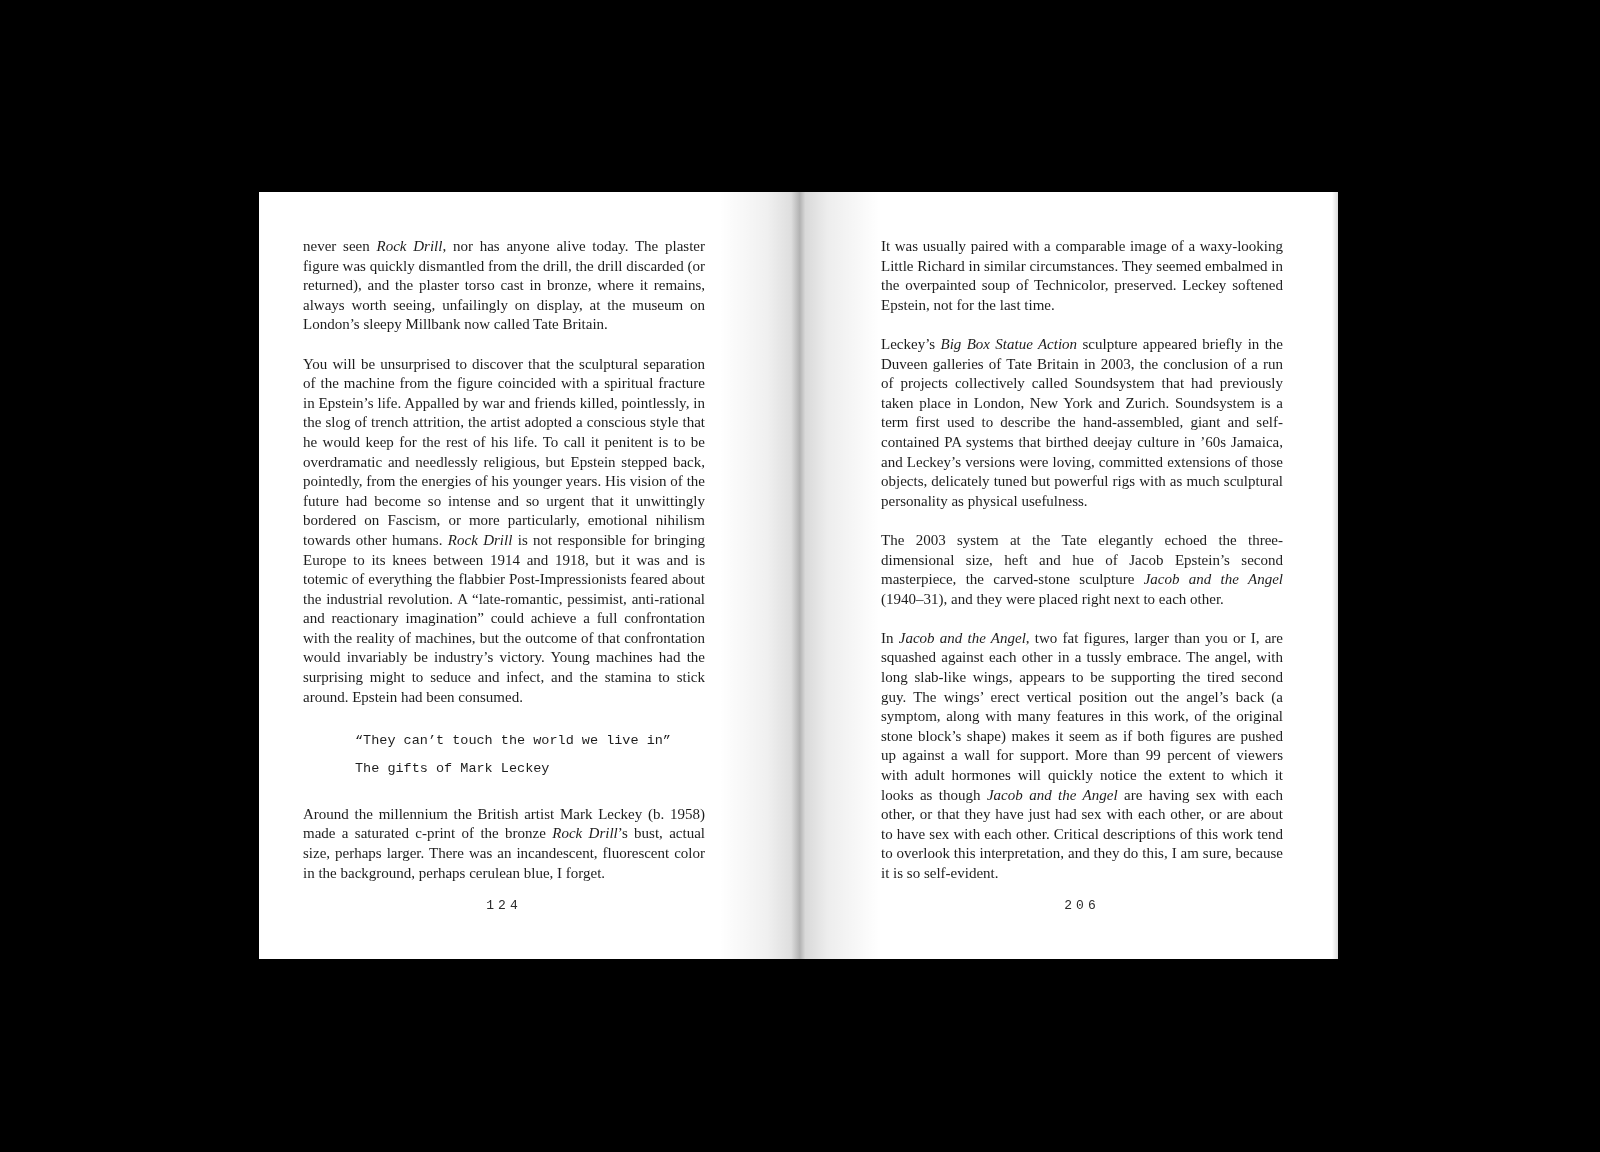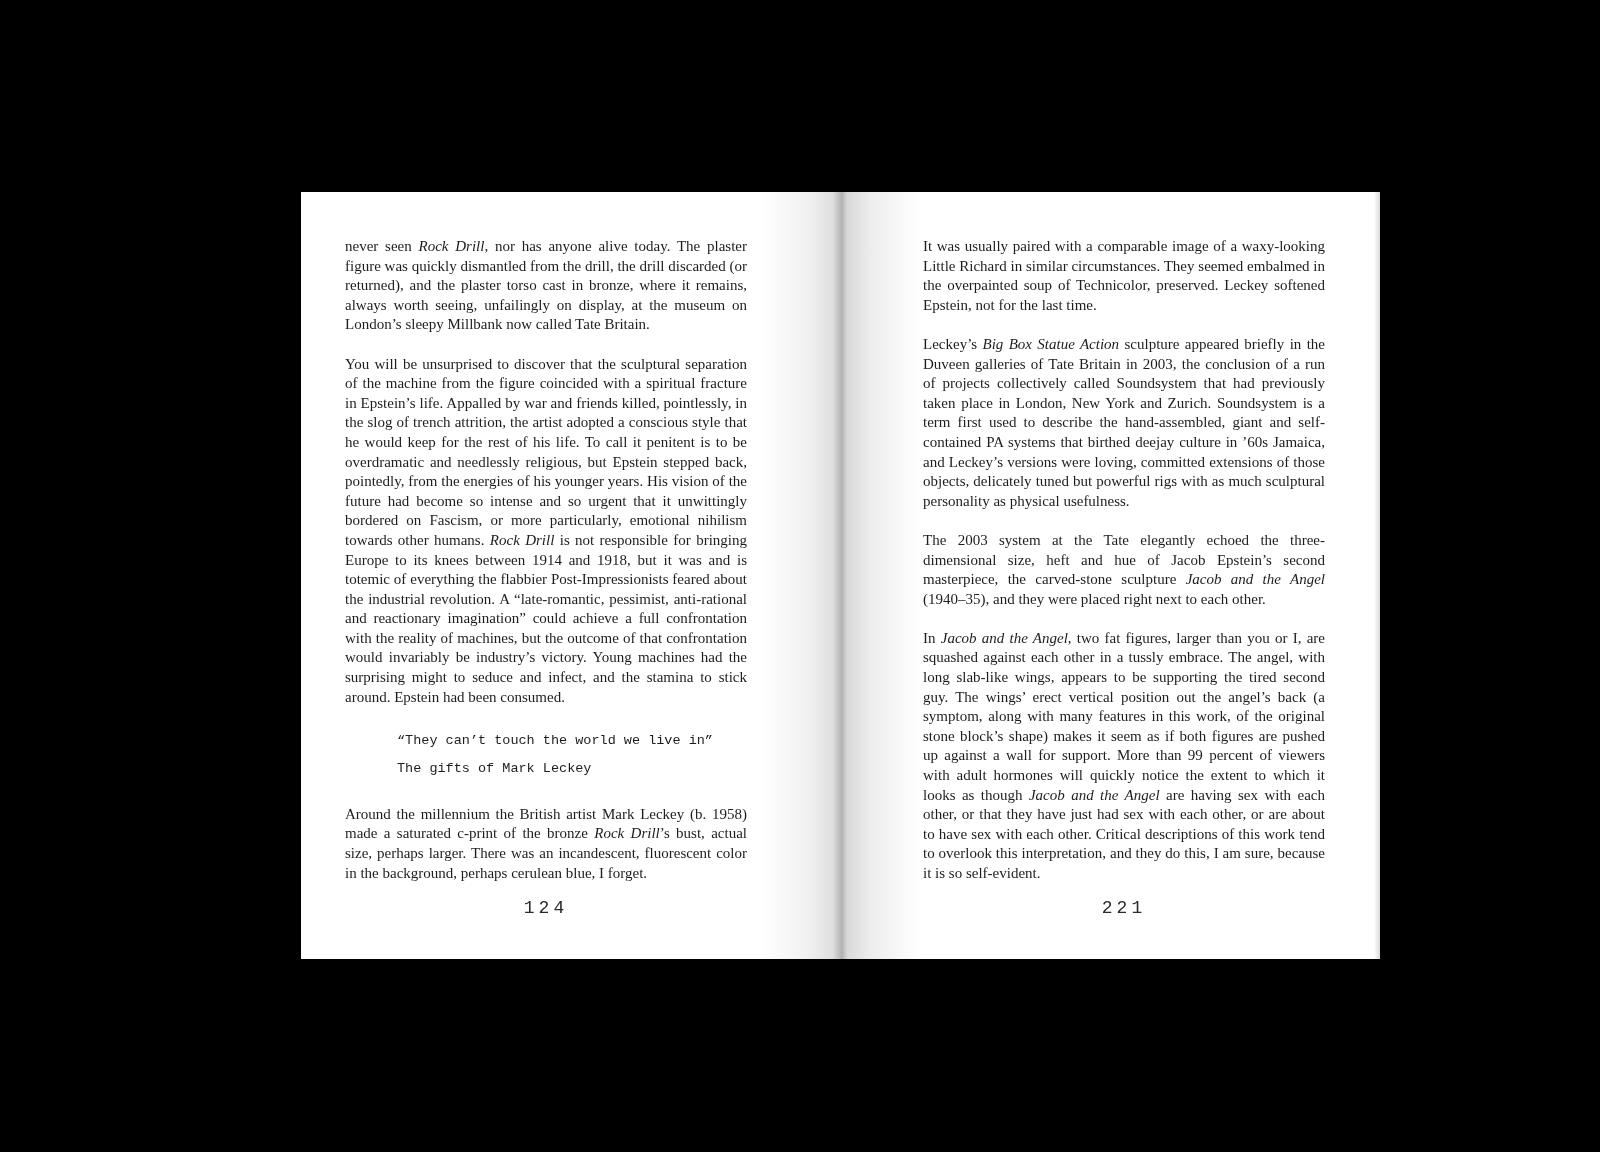--- a/index.html
+++ b/index.html
@@ -12,21 +12,20 @@
     overflow: hidden;
     font-family: "Liberation Serif", serif;
   }
   .book-spread {
     position: absolute;
     left: 259px;
     top: 192px;
     width: 1079px;
     height: 767px;
     background: #ffffff;
-    margin-left: 42px;
   }
   .gutter-shadow {
     position: absolute;
     left: 460px;
     top: 0;
     width: 160px;
     height: 100%;
     pointer-events: none;
     background: linear-gradient(to right,
       rgba(0,0,0,0.00) 0%,
@@ -69,21 +68,21 @@
     white-space: nowrap;
   }
   .it { font-style: italic; }
   .ul { text-underline-offset: 2px; }
   .page-number {
     position: absolute;
     top: 706px;
     width: 402px;
     text-align: center;
     font-family: "Liberation Mono", monospace;
-    font-size: 18px;
+    font-size: 13px;
     letter-spacing: 4px;
     color: #2a2a2a;
   }
   .pn-left  { left: 44px; }
   .pn-right { left: 622px; }
 </style>
 </head>
 <body>
 
 <div class="book-spread">
@@ -91,23 +90,23 @@
   <div class="page-column col-left">
       <p class="body-para"><span>never seen </span><span class="it">Rock Drill</span><span>, nor has anyone alive today. The plaster figure was quickly dismantled from the drill, the drill discarded (or returned), and the plaster torso cast in bronze, where it remains, always worth seeing, unfailingly on display, at the museum on London’s sleepy Millbank now called Tate Britain.</span></p>
       <p class="body-para"><span>You will be unsurprised to discover that the sculptural separation of the machine from the figure coincided with a spiritual fracture in Epstein’s life. Appalled by war and friends killed, pointlessly, in the slog of trench attrition, the artist adopted a conscious style that he would keep for the rest of his life. To call it penitent is to be overdramatic and needlessly religious, but Epstein stepped back, pointedly, from the energies of his younger years. His vision of the future had become so intense and so urgent that it unwittingly bordered on Fascism, or more particularly, emotional nihilism towards other humans. </span><span class="it">Rock Drill</span><span> is not responsible for bringing Europe to its knees between 1914 and 1918, but it was and is totemic of everything the flabbier Post-Impressionists feared about the industrial revolution. A “late-romantic, pessimist, anti-rational and reactionary imagination” could achieve a full confrontation with the reality of machines, but the outcome of that confrontation would invariably be industry’s victory. Young machines had the surprising might to seduce and infect, and the stamina to stick around. Epstein had been consumed.</span></p>
       <p class="quote">“They can’t touch the world we live in”<br>The gifts of Mark Leckey</p>
       <p class="body-para"><span>Around the millennium the British artist Mark Leckey (b. 1958) made a saturated c-print of the bronze </span><span class="it">Rock Drill</span><span>’s bust, actual size, perhaps larger. There was an incandescent, fluorescent color in the background, perhaps cerulean blue, I forget.</span></p>
     </div>
 
   <div class="page-column col-right">
       <p class="body-para"><span>It was usually paired with a comparable image of a waxy-looking Little Richard in similar circumstances. They seemed embalmed in the overpainted soup of Technicolor, preserved. Leckey softened Epstein, not for the last time.</span></p>
       <p class="body-para"><span>Leckey’s </span><span class="it">Big Box Statue Action</span><span> sculpture appeared briefly in the Duveen galleries of Tate Britain in 2003, the conclusion of a run of projects collectively called </span><span class="ul">Soundsystem</span><span> that had previously taken place in London, New York and Zurich. Soundsystem is a term first used to describe the hand-assembled, giant and self-contained PA systems that birthed deejay culture in ’60s Jamaica, and Leckey’s versions were loving, committed extensions of those objects, delicately tuned but powerful rigs with as much sculptural personality as physical usefulness.</span></p>
-      <p class="body-para"><span>The 2003 system at the Tate elegantly echoed the three-dimensional size, heft and hue of Jacob Epstein’s second masterpiece, the carved-stone sculpture </span><span class="it">Jacob and the Angel</span><span> (1940–35), and they were placed right next to each other.</span></p>
+      <p class="body-para"><span>The 2003 system at the Tate elegantly echoed the three-dimensional size, heft and hue of Jacob Epstein’s second masterpiece, the carved-stone sculpture </span><span class="it">Jacob and the Angel</span><span> (1940–31), and they were placed right next to each other.</span></p>
       <p class="body-para"><span>In </span><span class="it">Jacob and the Angel</span><span>, two fat figures, larger than you or I, are squashed against each other in a tussly embrace. The angel, with long slab-like wings, appears to be supporting the tired second guy. The wings’ erect vertical position out the angel’s back (a symptom, along with many features in this work, of the original stone block’s shape) makes it seem as if both figures are pushed up against a wall for support. More than 99 percent of viewers with adult hormones will quickly notice the extent to which it looks as though </span><span class="it">Jacob and the Angel</span><span> are having sex with each other, or that they have just had sex with each other, or are about to have sex with each other. Critical descriptions of this work tend to overlook this interpretation, and they do this, I am sure, because it is so self-evident.</span></p>
     </div>
 
   <div class="page-number pn-left">124</div>
 
-  <div class="page-number pn-right">221</div>
+  <div class="page-number pn-right">206</div>
 
   <div class="gutter-shadow"></div>
   <div class="edge-shadow-right"></div>
 </div>
 
 </body></html>

